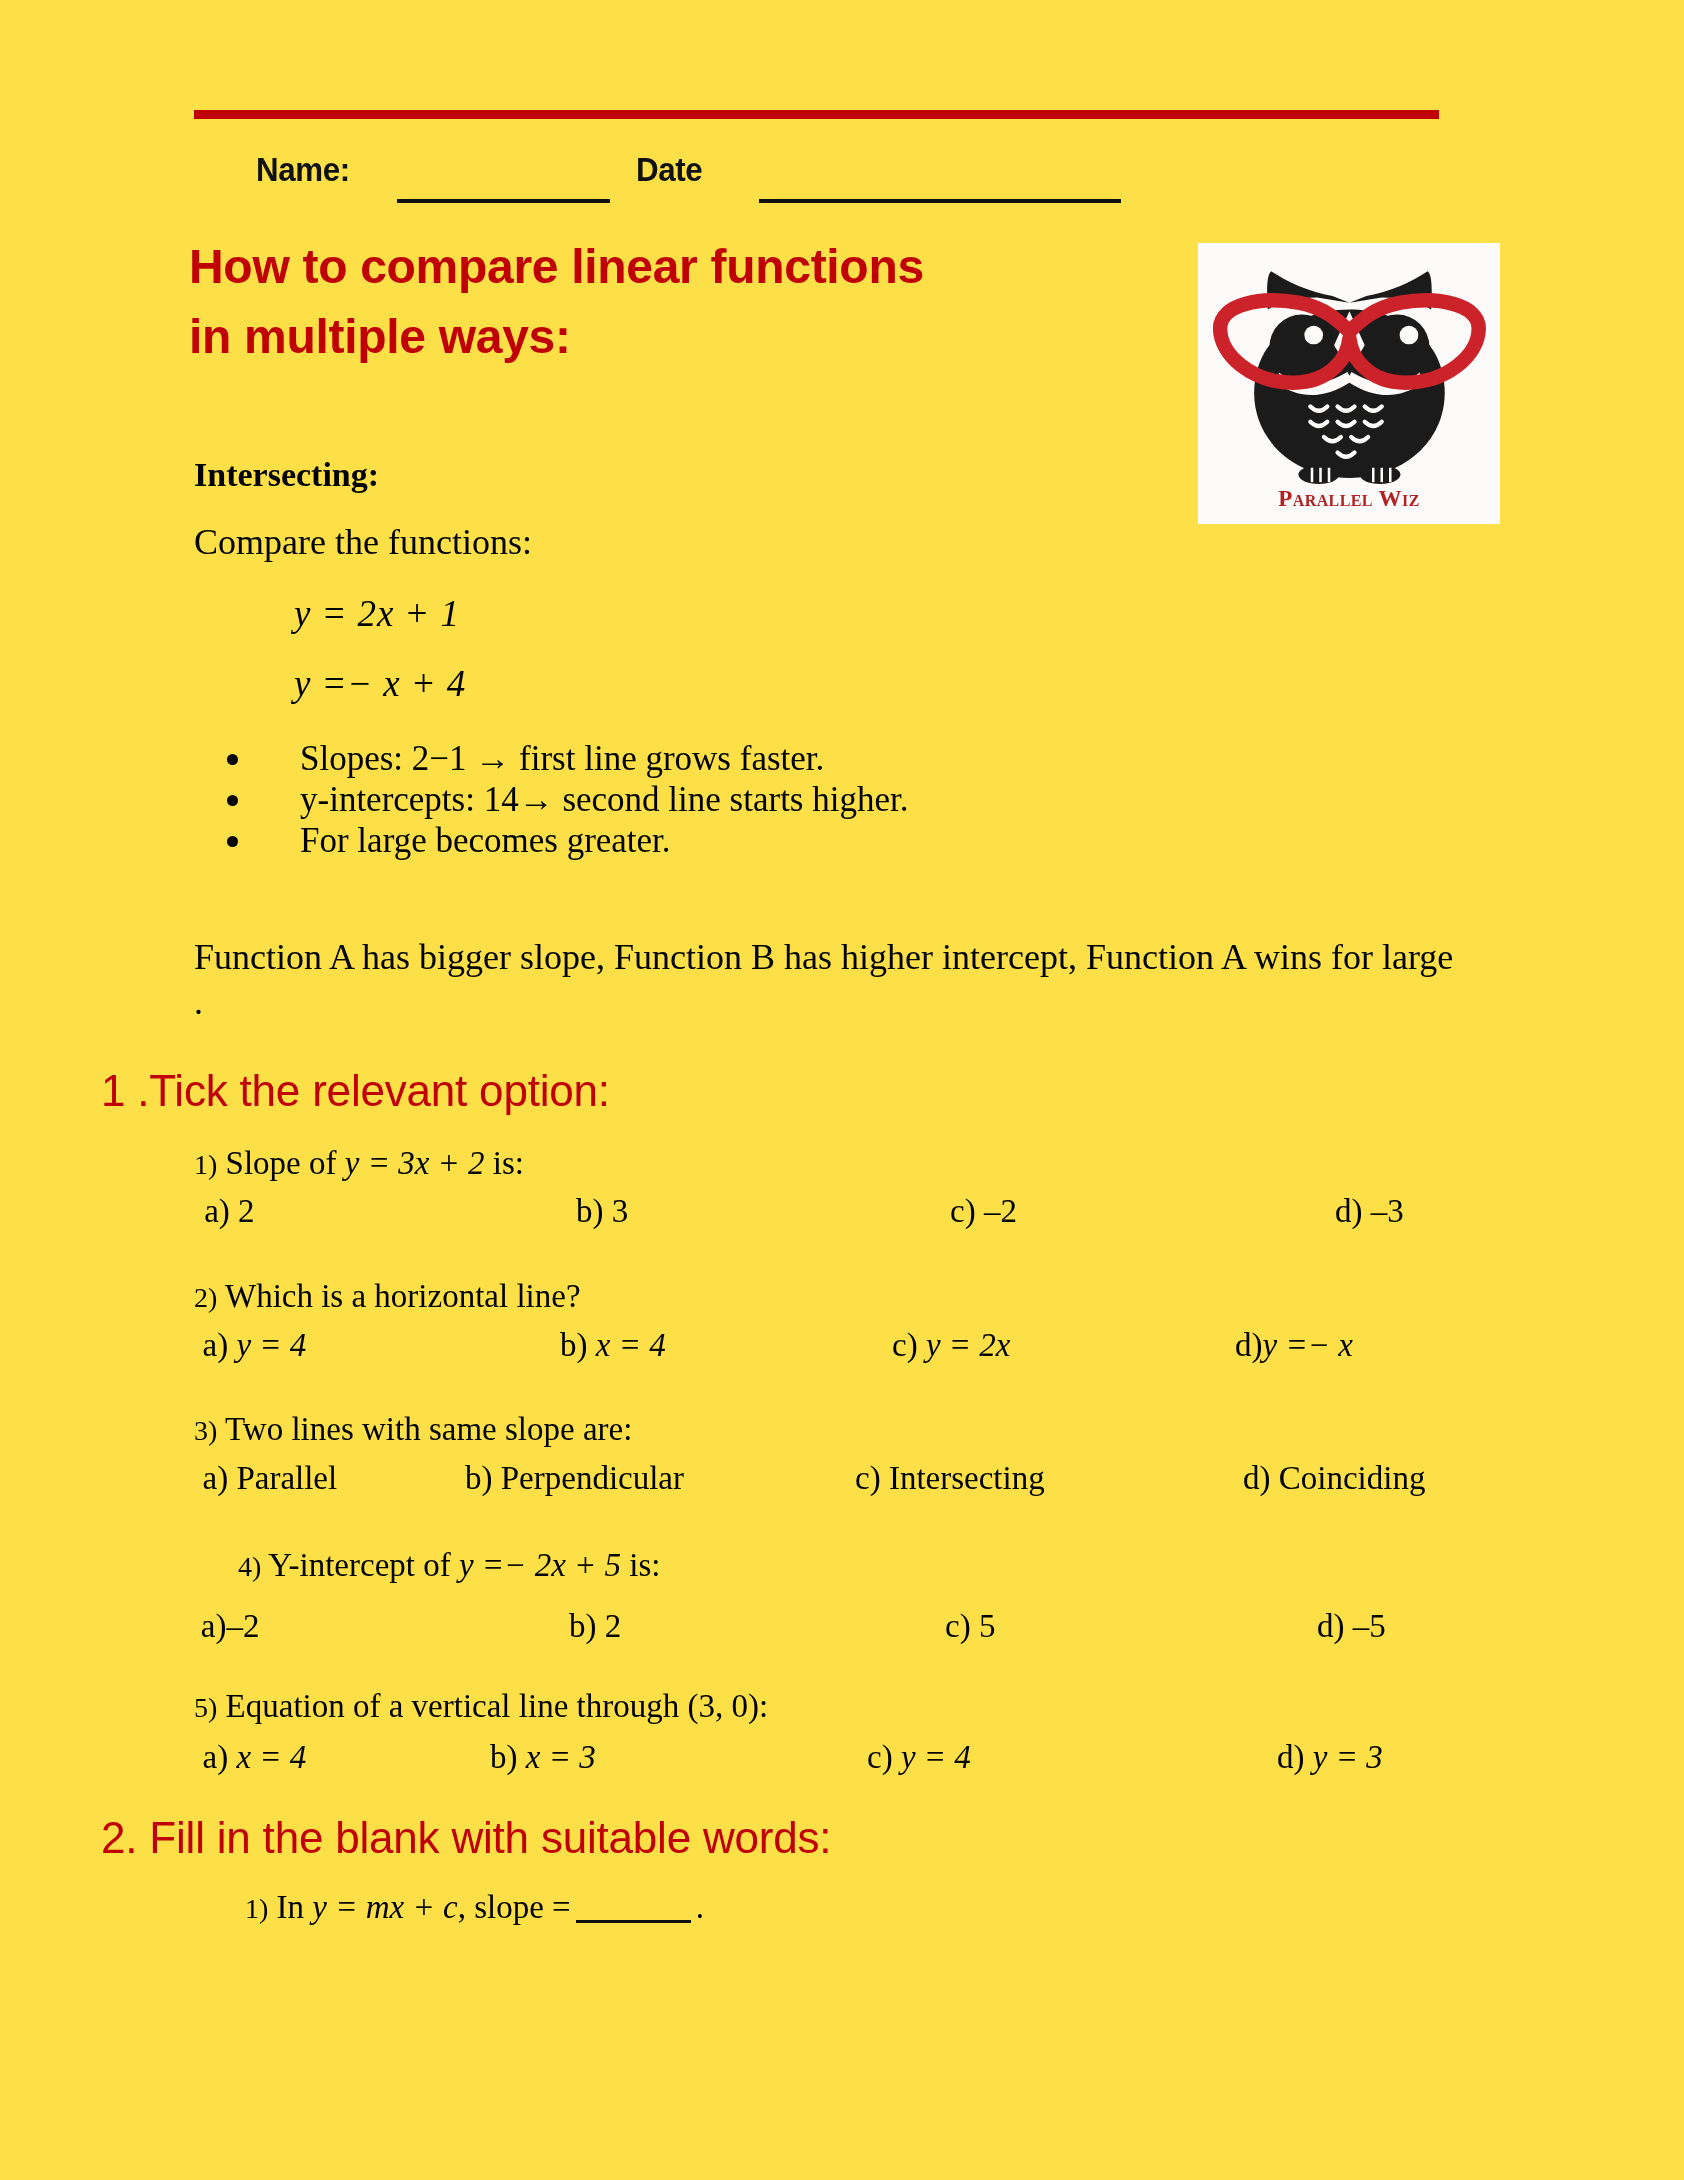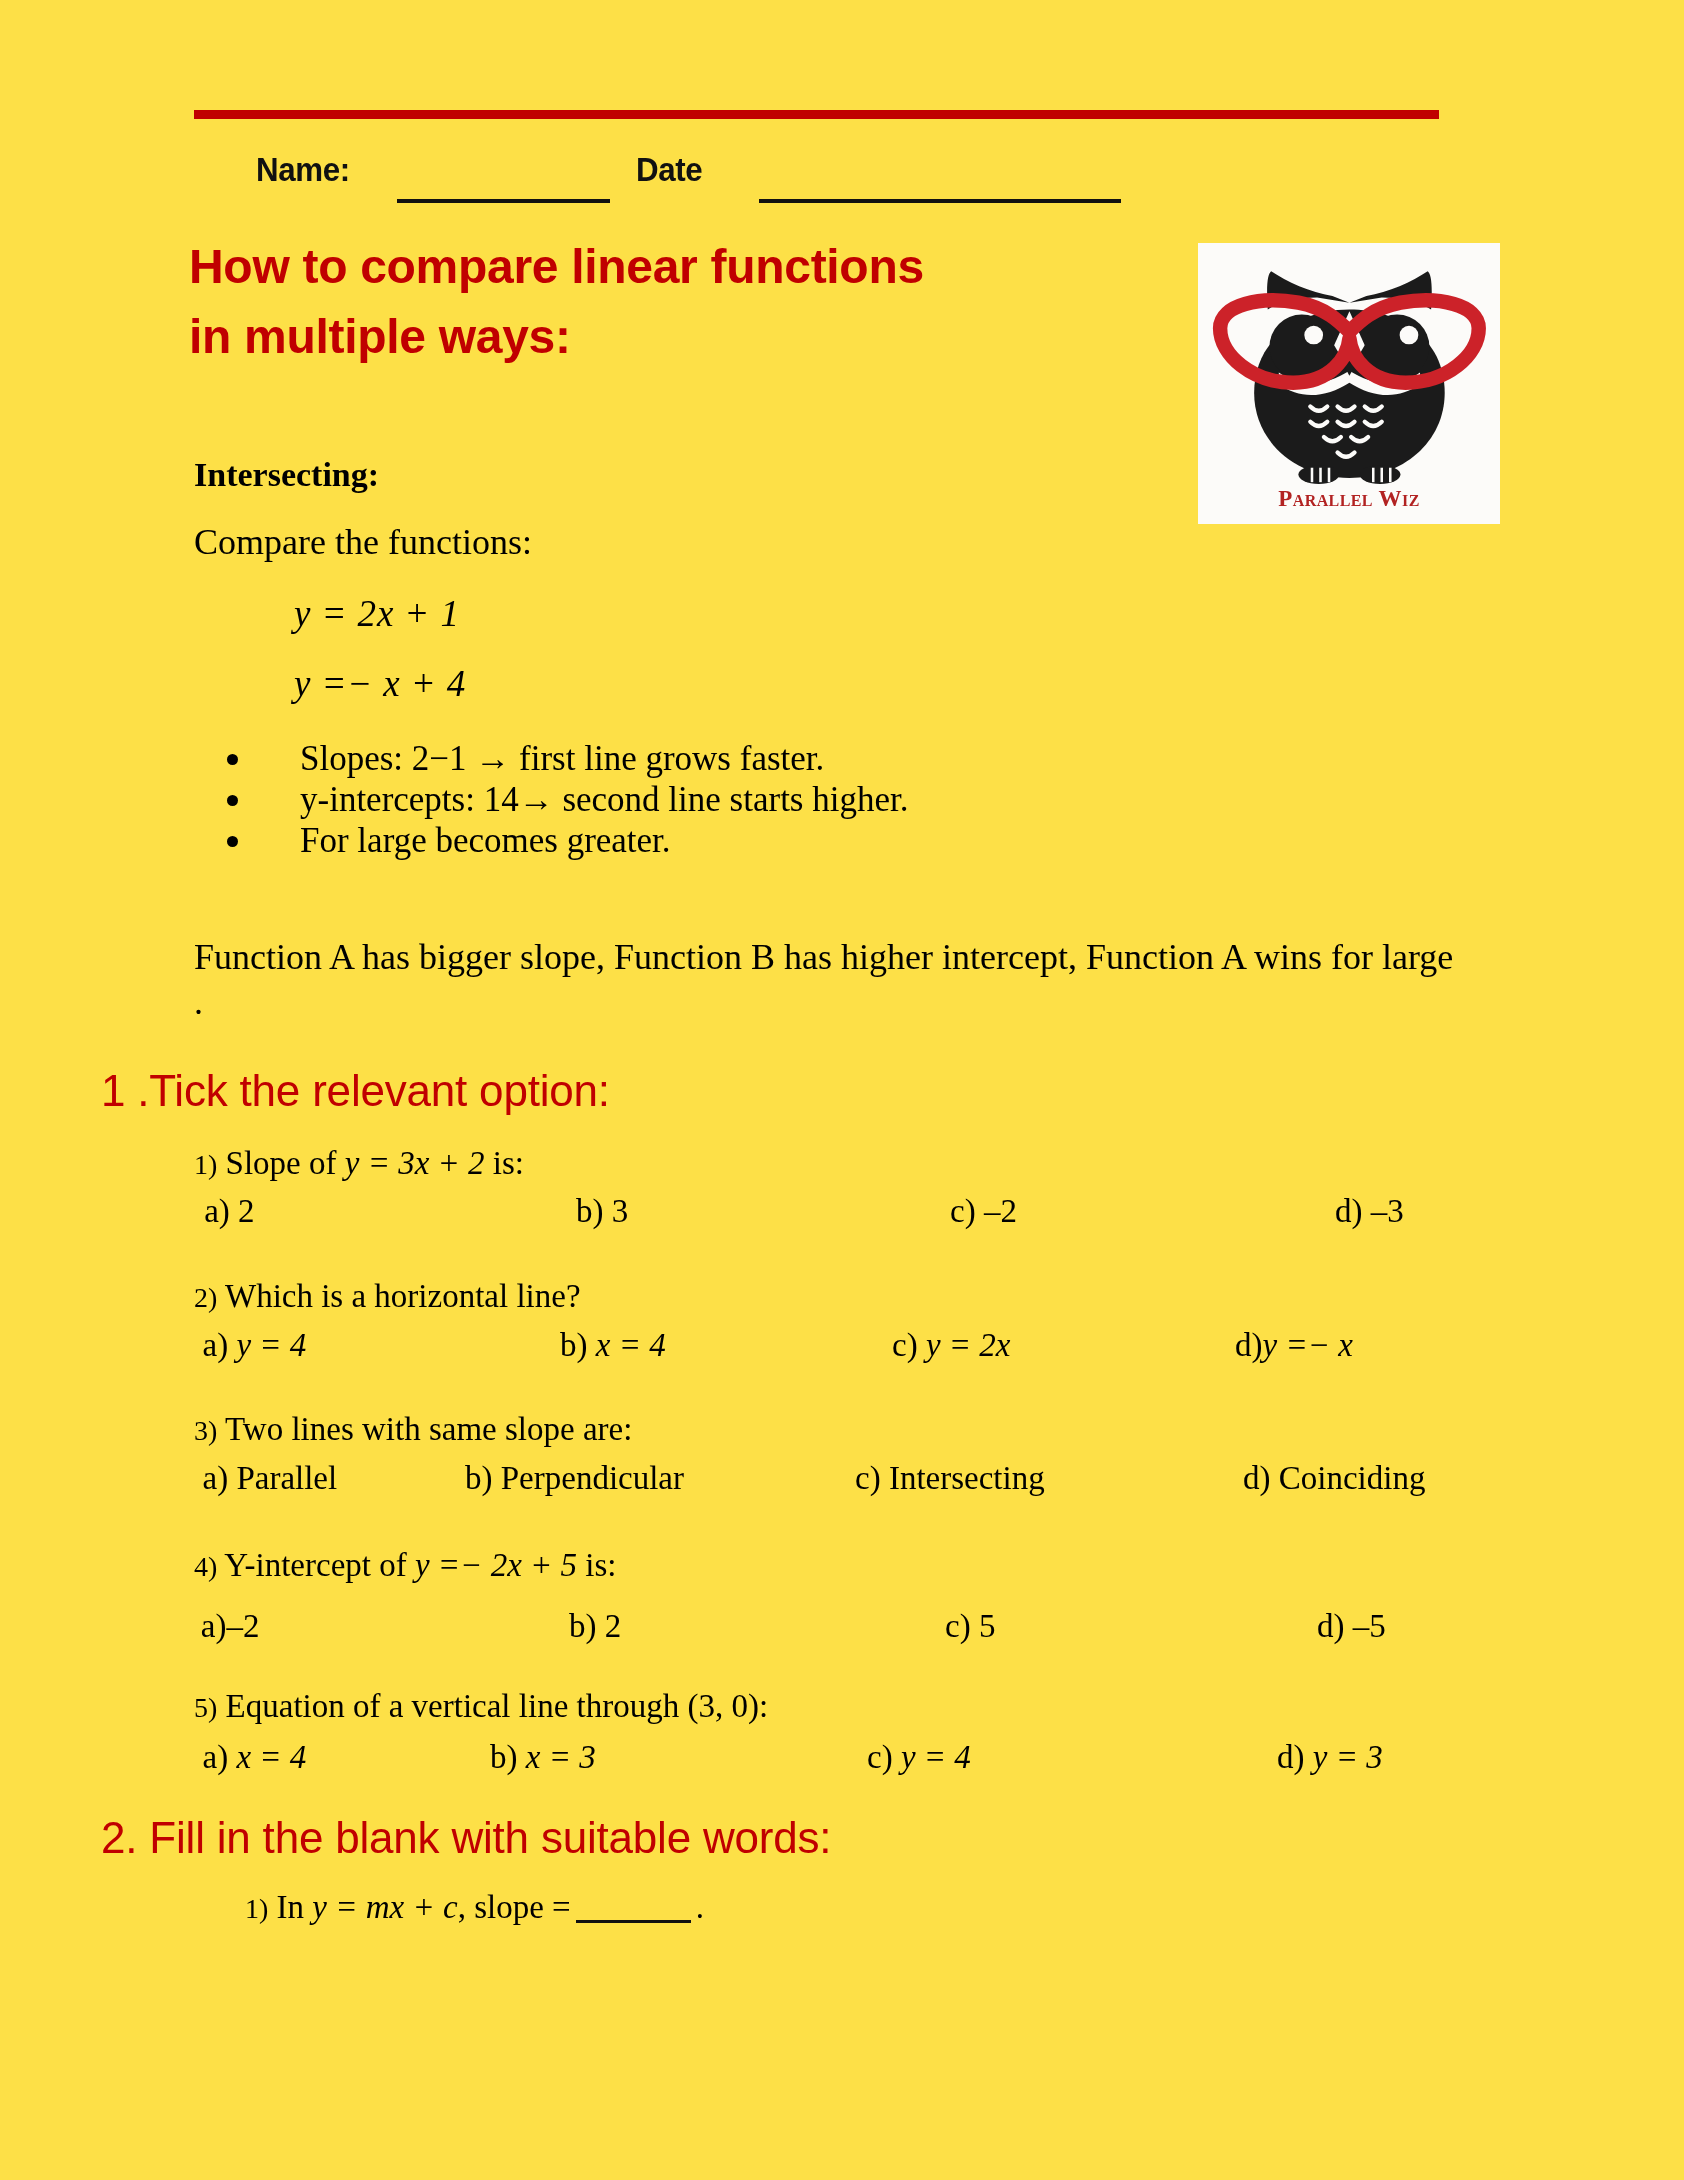--- a/index.html
+++ b/index.html
@@ -200,21 +200,21 @@
     white-space: nowrap;
   }
   .mi { font-style: italic; }
 
   .q1 { top: 1145px; }
   .o1 { top: 1193px; }
   .q2 { top: 1278px; }
   .o2 { top: 1327px; }
   .q3 { top: 1411px; }
   .o3 { top: 1460px; }
-  .q4 { top: 1547px; }
+  .q4 { top: 1547px; margin-left: 44px; }
   .o4 { top: 1608px; }
   .q5 { top: 1688px; }
   .o5 { top: 1739px; }
 
   
   .fib {
     position: absolute;
     left: 245px;
     top: 1889px;
     font-size: 33px;

